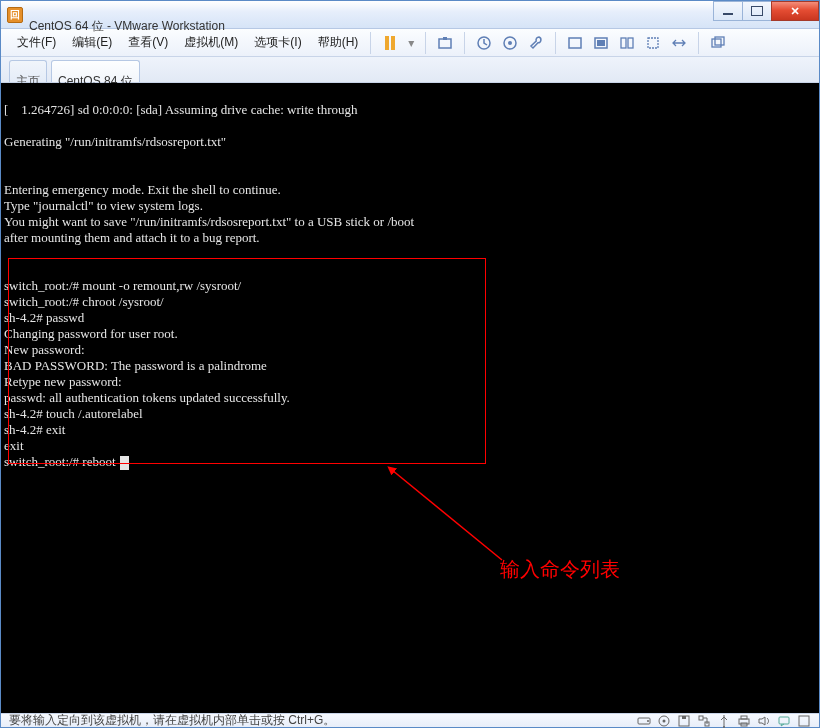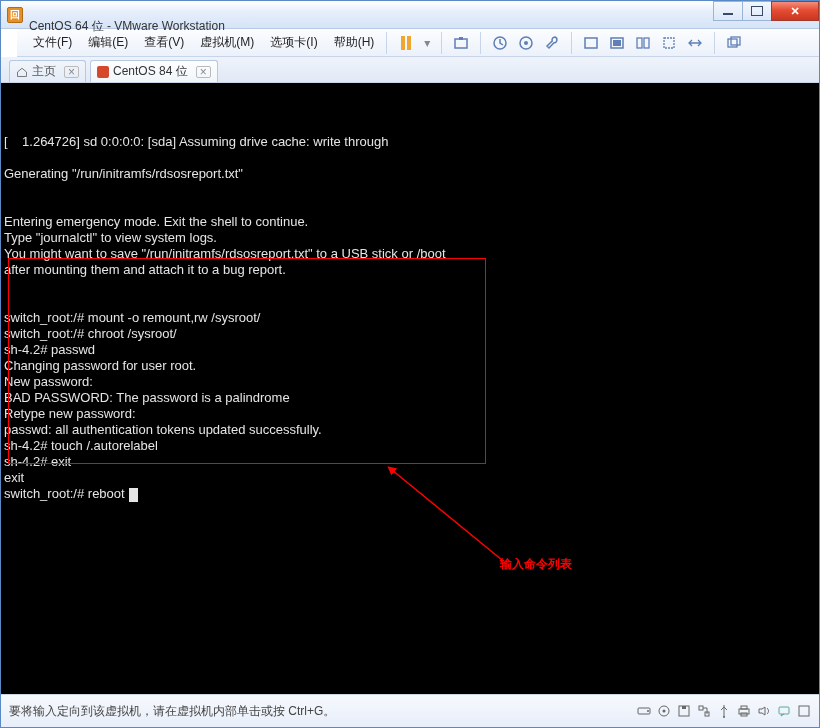--- a/index.html
+++ b/index.html
@@ -66,21 +66,20 @@
   .win-btn.close::before { content: "✕"; font-size: 11px; font-weight: bold; color: #fff;}
   
   .menubar {
     height: 28px;
     background: linear-gradient(#fbfdff, #ecf1fa);
     border-bottom: 1px solid #c8d4e8;
     display: flex;
     align-items: center;
     padding-left: 8px;
     font-size: 12px;
-    margin-left: 16px;
   }
   .menubar .menu-item {
     padding: 4px 8px;
     cursor: pointer;
     color: #222;
   }
   .toolbar-icons {
     display: flex;
     align-items: center;
     gap: 4px;
@@ -113,24 +112,25 @@
   }
   .tab {
     height: 22px;
     padding: 0 6px 0 6px;
     background: linear-gradient(#fdfeff, #f1f5fb);
     border: 1px solid #b6c8e4;
     border-bottom: none;
     border-radius: 3px 3px 0 0;
     display: flex;
     align-items: center;
-    gap: 4px;
+    gap: 12px;
     font-size: 12px;
     color: #333;
     cursor: pointer;
+    flex-direction: column;
   }
   .tab.inactive { background: linear-gradient(#f1f5fb, #e4ecf8); color:#555;}
   .tab .home-icon {
     width: 12px; height: 12px;
   }
   .tab .vm-icon {
     width: 12px; height: 12px;
     background: #d6482c;
     border-radius: 2px;
   }
@@ -146,56 +146,54 @@
   }
   
   .terminal-wrap {
     flex: 1;
     background: #000;
     position: relative;
     border: 1px solid #000;
     overflow: hidden;
   }
   .terminal {
-    font-family: Liberation Sans, sans-serif;
+    font-family: Liberation Serif, serif;
     font-size: 13px;
     color: #e5e5e5;
     white-space: pre;
     padding: 2px 2px;
     line-height: 16px;
-    margin-top: 32px;
   }
   .terminal .line { white-space: pre; }
   .red-box {
     position: absolute;
     border: 1px solid #f00;
     pointer-events: none;
   }
   .arrow-line {
     position: absolute;
     pointer-events: none;
   }
   .annotation {
     position: absolute;
     color: #f00;
     font-family: "Microsoft YaHei", sans-serif;
-    font-size: 12px;
-    font-weight: bold;
+    font-size: 20px;
   }
   .cursor-block {
     background: #e5e5e5;
     width: 9px; height: 14px;
     display: inline-block;
     vertical-align: text-bottom;
     margin-bottom: -1px;
     margin-left:1px;
   }
   
   .statusbar {
-    height: 33px;
+    height: 14px;
     background: linear-gradient(#f6f9fe, #e8eef9);
     border-top: 1px solid #c8d4e8;
     display: flex;
     align-items: center;
     padding: 0 8px;
     font-size: 12px;
     color: #444;
     justify-content: space-between;
   }
   .status-icons {

